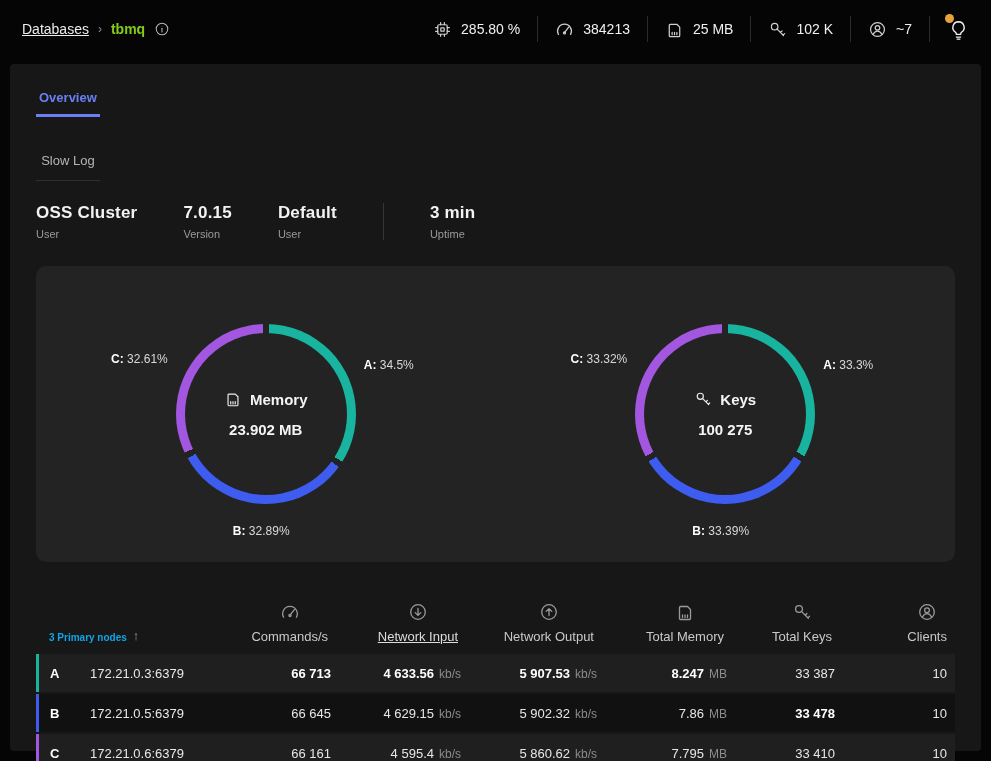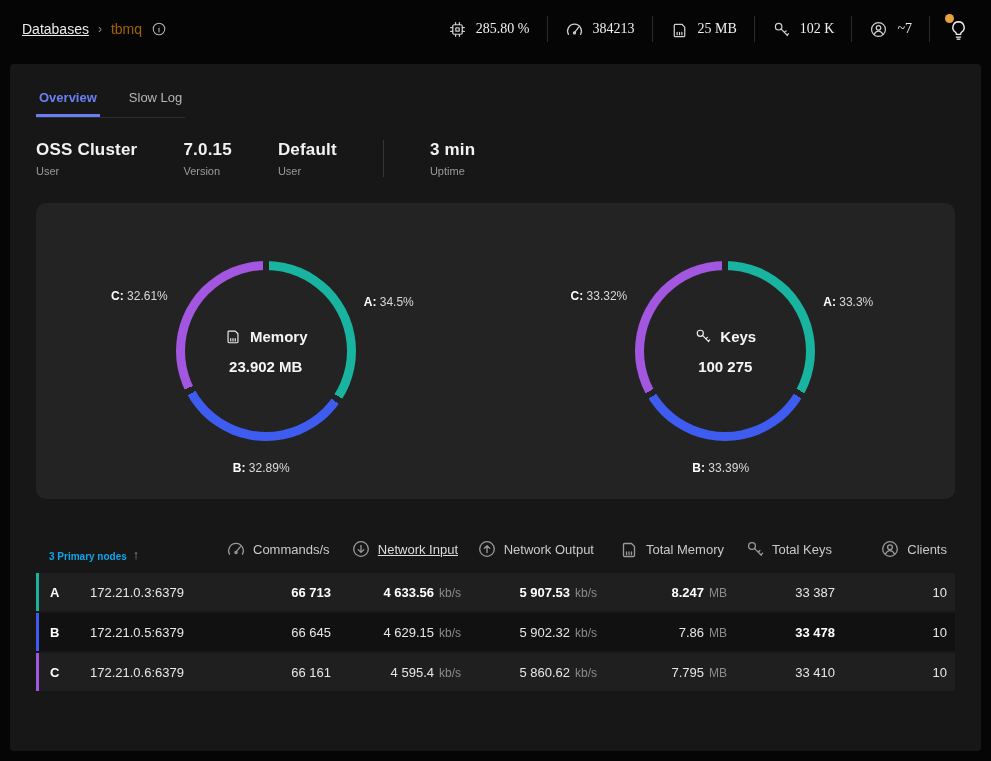--- a/index.html
+++ b/index.html
@@ -10,37 +10,37 @@
     color: #e8e8e8;
     -webkit-font-smoothing: antialiased;
   }
   svg.icon { display: inline-block; vertical-align: middle; }
 
   
   .topbar { height: 58px; display: flex; align-items: center; padding: 0 22px; }
   .breadcrumb { display: flex; align-items: center; gap: 9px; font-size: 14px; }
   .bc-link { color: #ececec; text-decoration: underline; cursor: pointer; }
   .bc-sep { color: #8a8a8a; font-size: 12px; }
-  .bc-current { font-weight: 400; color: #a16207; }
+  .bc-current { font-weight: 700; color: #84cc16; }
   .bc-info { width: 16px; height: 16px; color: #b5b5b5; cursor: pointer; }
 
   .metrics { margin-left: auto; display: flex; align-items: center; }
-  .metric { display: flex; align-items: center; gap: 9px; padding: 0 17px; height: 26px; border-right: 1px solid #2b2b2b; font-family: Liberation Serif, serif; }
+  .metric { display: flex; align-items: center; gap: 9px; padding: 0 17px; height: 26px; border-right: 1px solid #2b2b2b; }
   .metric .icon { width: 19px; height: 19px; color: #cfcfcf; }
   .metric-value { font-size: 14px; color: #f0f0f0; white-space: nowrap; }
 
   .bulb-btn { margin-left: 18px; position: relative; background: none; border: none; cursor: pointer; color: #f2f2f2; }
   .bulb-btn .icon { width: 21px; height: 21px; }
   .badge { position: absolute; top: -5px; left: -3px; width: 9px; height: 9px; border-radius: 50%; background: #e9a23b; }
 
   
   .content { margin: 6px 10px 10px; height: 687px; background: #171717; border-radius: 4px; padding: 0 26px; position: relative; }
 
   
-  .tabs { display: inline-flex; gap: 26px; padding-top: 16px; border-bottom: 1px solid #2e2e2e; }
+  .tabs { display: inline-flex; gap: 26px; padding-top: 16px; border-bottom: 1px solid #2e2e2e; flex-direction: column; }
   .tab { background: none; border: none; padding: 10px 3px 12px; font-size: 13px; color: #b5b5b5; cursor: pointer; font-family: inherit; }
   .tab[data-active="true"] { color: #6c7ff2; font-weight: 700; box-shadow: inset 0 -3px 0 #6c7ff2; }
 
   
   .summary { display: flex; align-items: flex-start; gap: 46px; margin-top: 22px; }
   .summary-item[data-divided="true"] { border-left: 1px solid #363636; padding-left: 46px; }
   .summary-value { font-size: 17px; font-weight: 700; color: #f2f2f2; letter-spacing: .2px; }
   .summary-label { font-size: 11px; color: #9a9a9a; margin-top: 5px; }
 
   
@@ -58,21 +58,21 @@
   .slice-label[data-pos="left"]  { right: calc(50% + 98px); top: 86px; }
   .slice-label[data-pos="right"] { left: calc(50% + 98px); top: 92px; }
   .slice-label[data-pos="bottom"]{ left: 50%; transform: translateX(-58%); bottom: 24px; }
 
   
   .nodes { margin-top: 40px; }
   .grid7 { display: grid; grid-template-columns: 190px 110px 130px 136px 130px 108px 1fr; }
   .thead { align-items: end; padding-bottom: 10px; }
   .th-cols { display: contents; }
   .th { text-align: right; padding-right: 8px; }
-  .th-inner { display: inline-flex; align-items: center; gap: 7px; cursor: pointer; }
+  .th-inner { display: inline-flex; flex-direction: column; align-items: center; gap: 7px; cursor: pointer; }
   .th-icon { width: 20px; height: 20px; color: #9a9a9a; }
   .th-label { font-size: 13px; color: #c9c9c9; }
   .th-label[data-underline="true"] { text-decoration: underline; color: #dcdcdc; }
   .th-nodes { display: flex; align-items: flex-end; gap: 6px; padding-left: 13px; padding-bottom: 1px; cursor: pointer; }
   .nodes-label { font-size: 10px; font-weight: 700; color: #0ea5e9; }
   .sort-arrow { font-size: 13px; color: #9a9a9a; }
 
   .t-row { height: 38px; align-items: center; border-left: 3px solid #777; margin-bottom: 2px; }
   .tbody .t-row:nth-of-type(odd) { background: #1f1f1f; }
   .tbody .t-row:nth-of-type(even) { background: #111111; }

